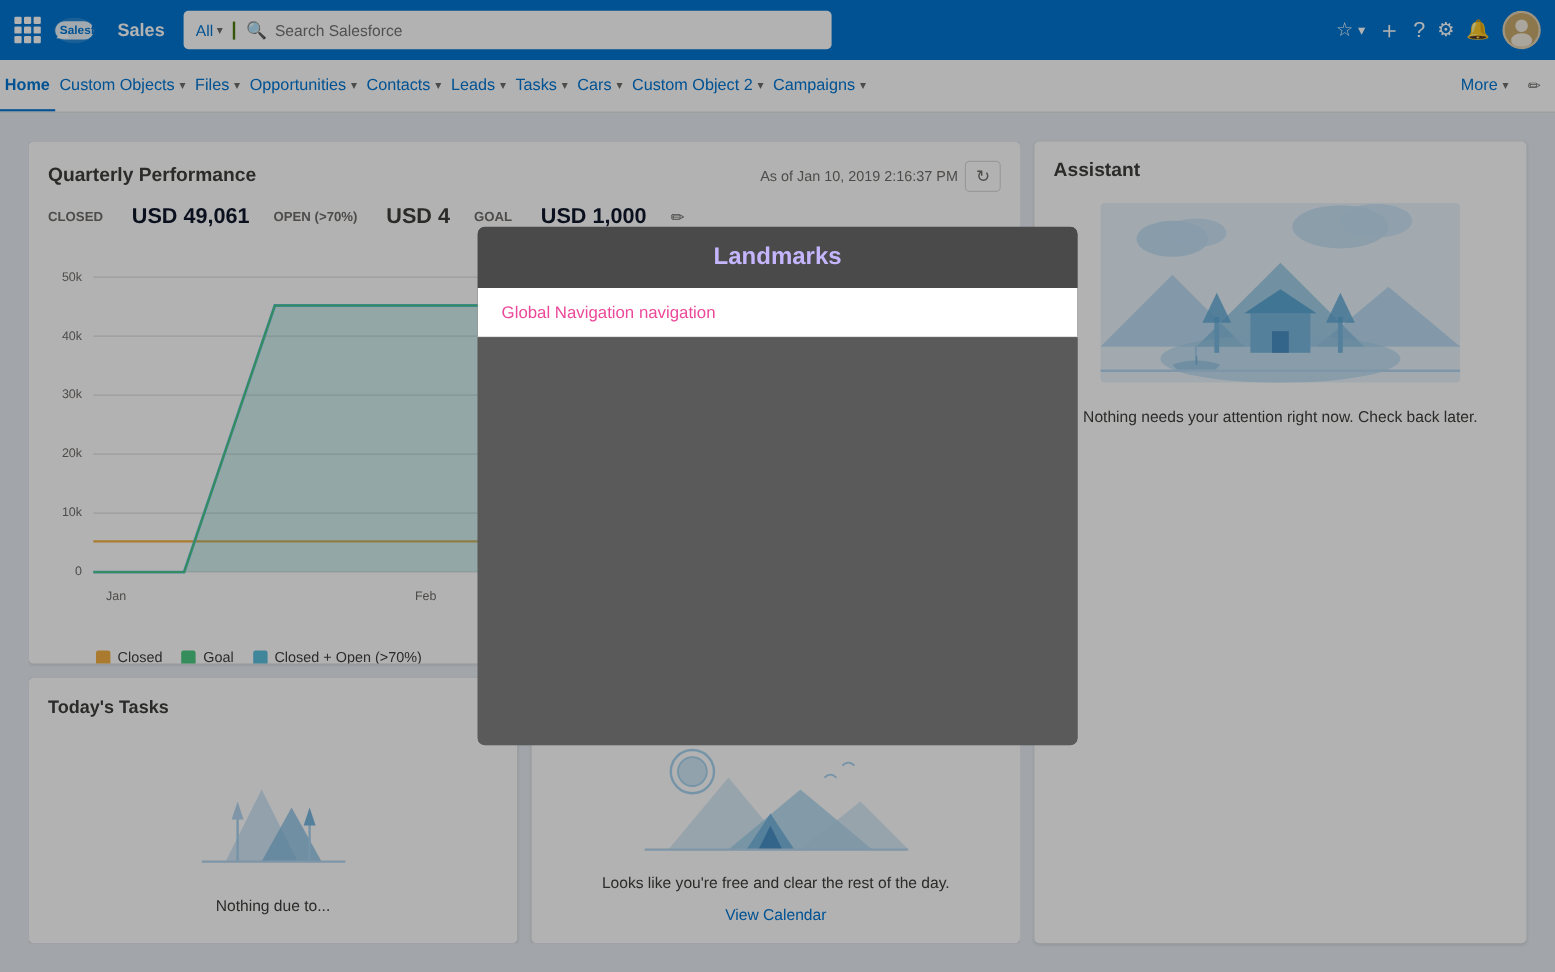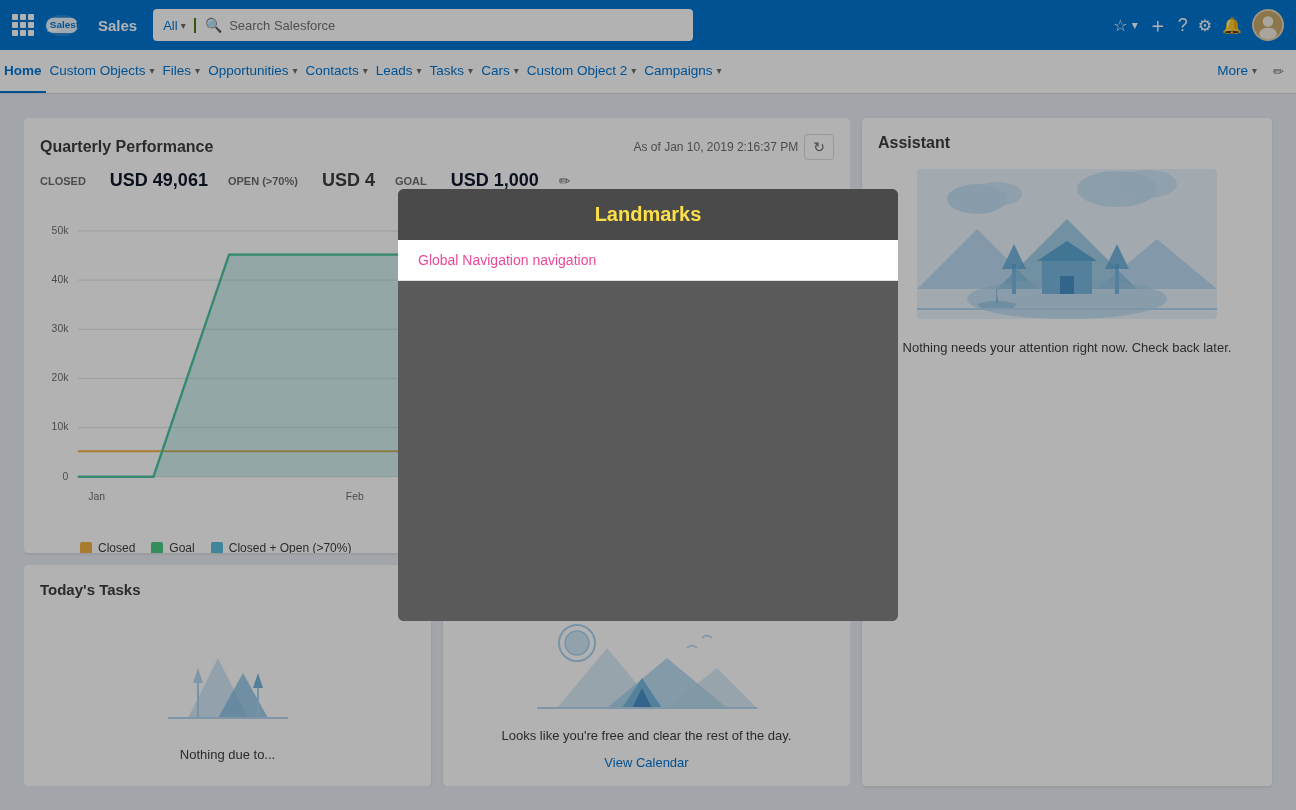--- a/index.html
+++ b/index.html
@@ -311,21 +311,21 @@
       border-radius: 6px;
       width: 500px;
       overflow: hidden;
     }
     .modal-header {
       background: #4a4a4a;
       padding: 14px 20px;
       text-align: center;
     }
     .modal-title {
-      color: #fde047;
+      color: #c4b5fd;
       font-size: 20px;
       font-weight: 700;
     }
     .modal-item {
       background: white;
       padding: 12px 20px;
       font-size: 14px;
       color: #ec4899;
       border-bottom: 1px solid #e0e0e0;
     }

